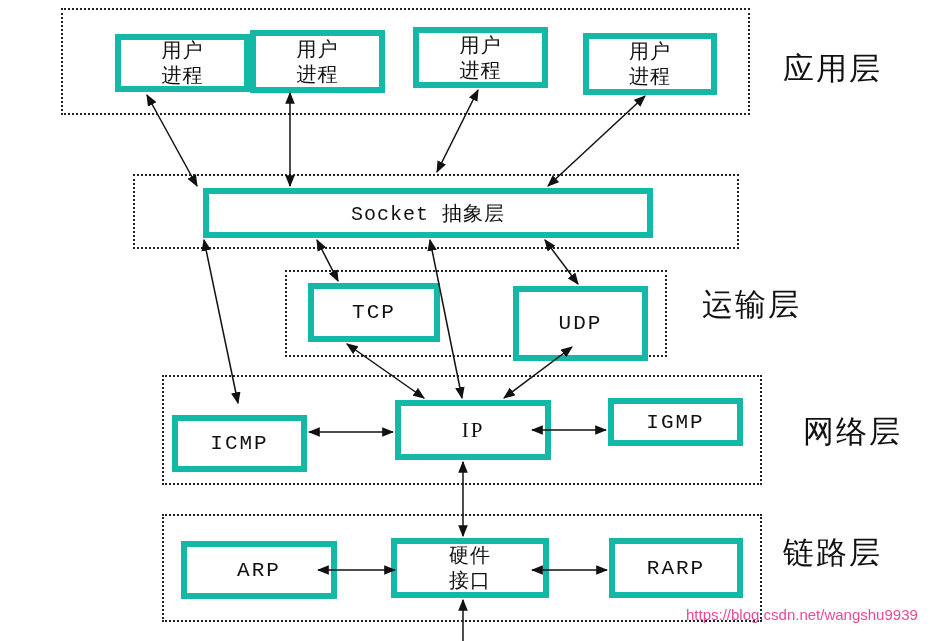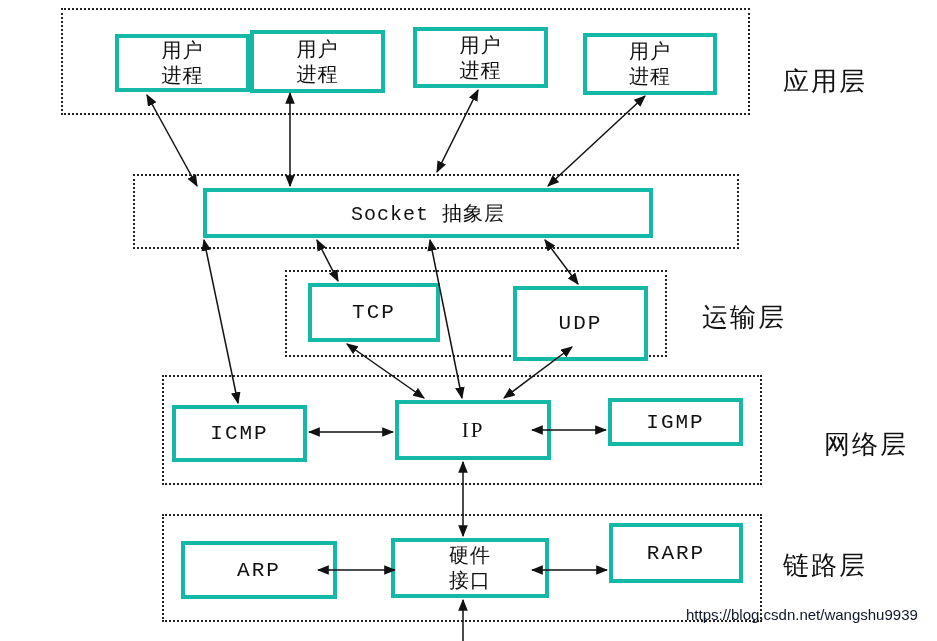--- a/index.html
+++ b/index.html
@@ -4,40 +4,39 @@
 <style>
   html,body{margin:0;padding:0;background:#ffffff;}
   #stage{
     position:relative;width:937px;height:641px;background:#ffffff;overflow:hidden;
     font-family:"Liberation Sans","DejaVu Sans",sans-serif;color:#111;
   }
   .layer-frame{
     position:absolute;border:2px dotted #222;background:transparent;
   }
   .node{
-    position:absolute;box-sizing:border-box;border:4px solid #14b8a6;background:#fff;
+    position:absolute;box-sizing:border-box;border:6px solid #14b8a6;background:#fff;
     display:flex;align-items:center;justify-content:center;text-align:center;
     z-index:2;
   }
   .cjk{
     font-size:20px;line-height:1.25;white-space:pre-line;letter-spacing:1px;
     font-family:"DejaVu Sans","Liberation Sans",sans-serif;
   }
   .mono{
     font-family:"Liberation Mono","DejaVu Sans Mono",monospace;
     font-size:21px;letter-spacing:2px;
   }
   .socket-label{
     font-family:"Liberation Mono","DejaVu Sans",sans-serif;
     font-size:20px;letter-spacing:1px;
   }
   .layer-label{
-    position:absolute;font-size:26px;letter-spacing:2px;z-index:2;
+    position:absolute;font-size:31px;letter-spacing:2px;z-index:2;
     font-family:"DejaVu Sans","Liberation Sans",sans-serif;
-    margin-top:16px;
   }
   #arrow-layer{
     position:absolute;left:0;top:0;width:937px;height:641px;z-index:3;
     pointer-events:none;
   }
   .watermark{
     position:absolute;left:686px;top:606px;font-size:15px;z-index:4;
     font-family:"Liberation Sans","DejaVu Sans",sans-serif;
   }
 </style>
@@ -47,45 +46,45 @@
 <div id="stage">
 
   <div class="layer-frame" style="left:61px;top:8px;width:685px;height:103px;"></div>
   <div class="layer-frame" style="left:133px;top:174px;width:602px;height:71px;"></div>
   <div class="layer-frame" style="left:285px;top:270px;width:378px;height:83px;"></div>
   <div class="layer-frame" style="left:162px;top:375px;width:596px;height:106px;"></div>
   <div class="layer-frame" style="left:162px;top:514px;width:596px;height:104px;"></div>
 
   <div class="layer-label" style="left:783px;top:48px;">应用层</div>
   <div class="layer-label" style="left:702px;top:284px;">运输层</div>
-  <div class="layer-label" style="left:824px;top:411px;">网络层</div>
+  <div class="layer-label" style="left:803px;top:411px;">网络层</div>
   <div class="layer-label" style="left:783px;top:532px;">链路层</div>
 
   <div class="node cjk" style="left:115px;top:34px;width:135px;height:58px;">用户
 进程</div>
   <div class="node cjk" style="left:250px;top:30px;width:135px;height:63px;">用户
 进程</div>
   <div class="node cjk" style="left:413px;top:27px;width:135px;height:61px;">用户
 进程</div>
   <div class="node cjk" style="left:583px;top:33px;width:134px;height:62px;">用户
 进程</div>
 
   <div class="node socket-label" style="left:203px;top:188px;width:450px;height:50px;">Socket 抽象层</div>
 
   <div class="node mono" style="left:308px;top:283px;width:132px;height:59px;">TCP</div>
   <div class="node mono" style="left:513px;top:286px;width:135px;height:75px;">UDP</div>
 
-  <div class="node mono" style="left:172px;top:405px;width:135px;height:57px;">ICMP</div>
+  <div class="node mono" style="left:172px;top:415px;width:135px;height:57px;">ICMP</div>
   <div class="node mono" style="left:395px;top:400px;width:156px;height:60px;font-family:Liberation Serif, serif;">IP</div>
   <div class="node mono" style="left:608px;top:398px;width:135px;height:48px;">IGMP</div>
 
   <div class="node mono" style="left:181px;top:541px;width:156px;height:58px;">ARP</div>
   <div class="node cjk" style="left:391px;top:538px;width:158px;height:60px;">硬件
 接口</div>
-  <div class="node mono" style="left:609px;top:523px;width:134px;height:60px;">RARP</div>
+  <div class="node mono" style="left:609px;top:538px;width:134px;height:60px;">RARP</div>
 
   <svg id="arrow-layer" viewBox="0 0 937 641" xmlns="http://www.w3.org/2000/svg">
     <defs>
       <marker id="ah" viewBox="0 0 10 8" markerWidth="8" markerHeight="6.4" refX="9" refY="4" orient="auto-start-reverse" markerUnits="strokeWidth">
         <path d="M0,0 L10,4 L0,8 Z" fill="#111111"></path>
       </marker>
     </defs>
   <line x1="147" y1="95" x2="197" y2="186" stroke="#111111" stroke-width="1.5" marker-end="url(#ah)" marker-start="url(#ah)"></line>
       <line x1="290" y1="93" x2="290" y2="186" stroke="#111111" stroke-width="1.5" marker-end="url(#ah)" marker-start="url(#ah)"></line>
       <line x1="478" y1="90" x2="437" y2="172" stroke="#111111" stroke-width="1.5" marker-end="url(#ah)" marker-start="url(#ah)"></line>
@@ -97,14 +96,14 @@
       <line x1="347" y1="344" x2="424" y2="398" stroke="#111111" stroke-width="1.5" marker-end="url(#ah)" marker-start="url(#ah)"></line>
       <line x1="572" y1="347" x2="504" y2="398" stroke="#111111" stroke-width="1.5" marker-end="url(#ah)" marker-start="url(#ah)"></line>
       <line x1="309" y1="432" x2="393" y2="432" stroke="#111111" stroke-width="1.5" marker-end="url(#ah)" marker-start="url(#ah)"></line>
       <line x1="532" y1="430" x2="606" y2="430" stroke="#111111" stroke-width="1.5" marker-end="url(#ah)" marker-start="url(#ah)"></line>
       <line x1="463" y1="462" x2="463" y2="536" stroke="#111111" stroke-width="1.5" marker-end="url(#ah)" marker-start="url(#ah)"></line>
       <line x1="318" y1="570" x2="395" y2="570" stroke="#111111" stroke-width="1.5" marker-end="url(#ah)" marker-start="url(#ah)"></line>
       <line x1="532" y1="570" x2="607" y2="570" stroke="#111111" stroke-width="1.5" marker-end="url(#ah)" marker-start="url(#ah)"></line>
       <line x1="463" y1="641" x2="463" y2="600" stroke="#111111" stroke-width="1.5" marker-end="url(#ah)"></line>
     </svg>
 
-  <div class="watermark" style="color: #0f172a;">https://blog.csdn.net/wangshu9939</div>
+  <div class="watermark" style="color: #ec4899;">https://blog.csdn.net/wangshu9939</div>
 </div>
 
 </body></html>

